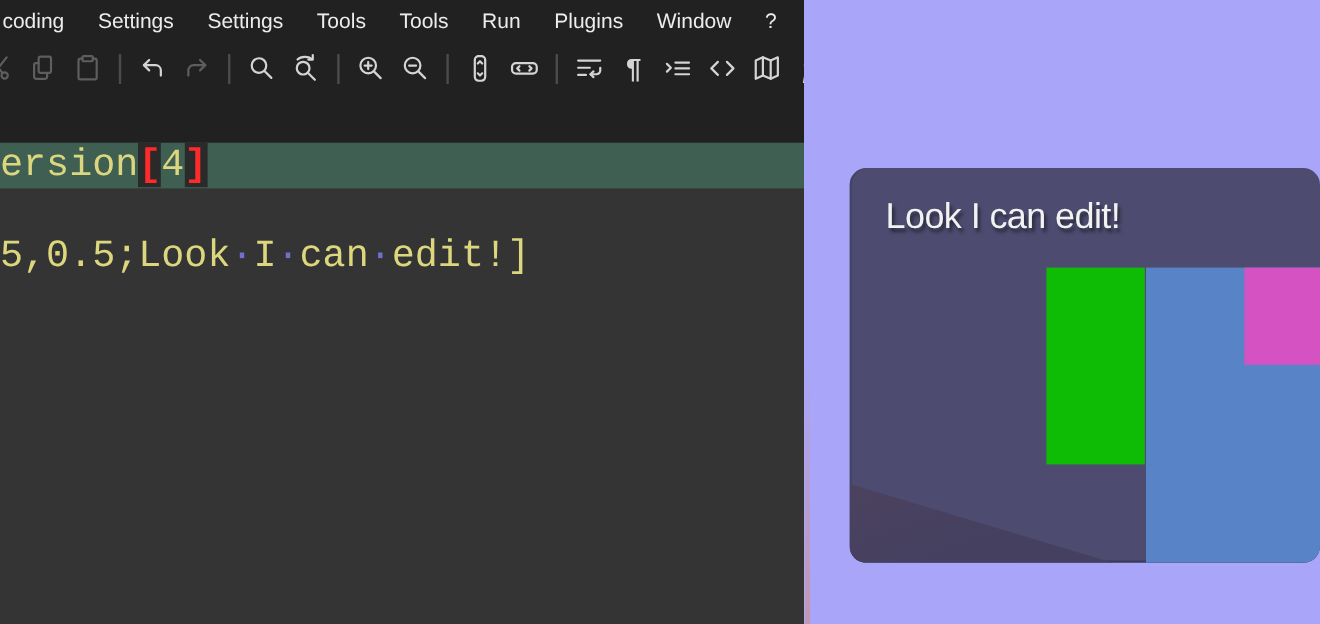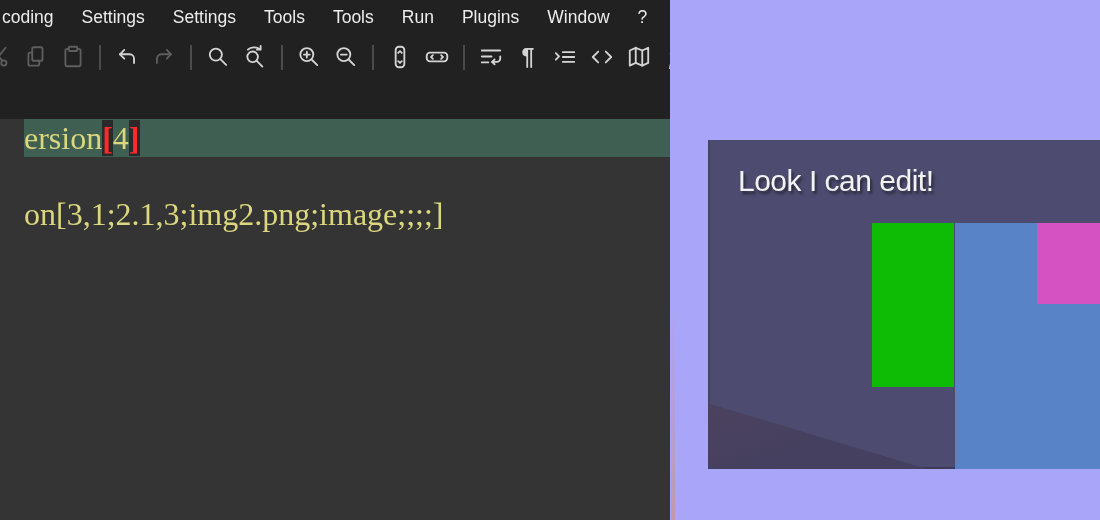--- a/index.html
+++ b/index.html
@@ -21,33 +21,33 @@
   .toolbar{display:flex;align-items:center;gap:11px;height:46px;padding-left:0;overflow:hidden;}
   .tool-btn{width:26px;height:26px;display:flex;align-items:center;justify-content:center;color:var(--icon);flex:0 0 auto;}
   .tool-btn.dim{color:var(--icon-dim);}
   .tool-btn:first-child{margin-left:-14px;}
   .tool-btn svg{width:26px;height:26px;stroke:currentColor;fill:none;stroke-width:1.7;stroke-linecap:round;stroke-linejoin:round;}
   .tool-sep{width:2px;height:25px;background:#4b4b4b;flex:0 0 auto;margin:0 2px;}
   .glyph-pil{font:700 23px "Liberation Sans",sans-serif;}
   .glyph-fx{font:italic 23px "Liberation Serif",serif;letter-spacing:-1px;}
 
   .editor{position:absolute;left:0;top:119px;right:0;bottom:0;background:var(--editor-bg);
-          font-family:Liberation Serif, serif;font-size:32px;margin-left:24px;}
+          font-family:Liberation Mono, monospace;font-size:32px;}
   .code-line{height:38px;line-height:38px;white-space:pre;color:var(--code);}
   .code-line.hl{background:var(--hl-bg);}
   .seg-code{color:var(--code);}
   .seg-ws{color:var(--ws);}
   .seg-bracket{color:var(--bracket);background:var(--bracket-bg);font-weight:700;}
 
   
   .preview{position:absolute;left:670px;top:0;width:430px;height:520px;background:var(--lavender);overflow:hidden;}
   .edge-strip{position:absolute;left:1px;top:300px;bottom:0;width:4px;
               background:linear-gradient(to bottom, rgba(205,160,185,0), rgba(201,148,160,0.85));}
   .panel{position:absolute;left:38px;top:140px;width:392px;height:329px;background:var(--panel);
-         box-shadow:inset 0 -2px 0 rgba(25,25,45,0.35), inset 2px 0 0 rgba(25,25,45,0.15);overflow:hidden;}
+         box-shadow:inset 0 -2px 0 rgba(25,25,45,0.35), inset 2px 0 0 rgba(25,25,45,0.15);overflow:hidden;border-radius:14px;}
   .panel-shadow{position:absolute;left:0;top:0;width:100%;height:100%;z-index:1;
                 clip-path:polygon(0 80%, 56% 100%, 0 100%);
                 background:linear-gradient(160deg, #5a4659 10%, #454060 75%);}
   .caption{position:absolute;left:30px;top:24px;z-index:4;color:var(--caption);
            font-size:30px;letter-spacing:-0.5px;text-shadow:2px 3px 3px rgba(0,0,0,0.5);white-space:nowrap;}
   .rect{position:absolute;z-index:2;}
   .rect-green{left:164px;top:83px;width:82px;height:164px;background:var(--green);}
   .rect-blue{left:247px;top:83px;width:145px;height:246px;background:var(--blue);}
   .rect-magenta{left:329px;top:83px;width:63px;height:81px;background:var(--magenta);z-index:3;}
 </style>
@@ -178,21 +178,21 @@
           </span>
           <span class="tool-btn">
             <span class="glyph-fx">fx</span>
           </span>
         </div>
     </div>
     <div class="editor">
       <div>
           <div class="code-line hl"><span class="seg-code">ersion</span><span class="seg-bracket">[</span><span class="seg-code">4</span><span class="seg-bracket">]</span></div>
           <div class="code-line"></div>
-          <div class="code-line"><span class="seg-code">on[3,1;2.1,3;img2.png;image;;;;]</span></div>
+          <div class="code-line"><span class="seg-code">5,0.5;Look</span><span class="seg-ws">·</span><span class="seg-code">I</span><span class="seg-ws">·</span><span class="seg-code">can</span><span class="seg-ws">·</span><span class="seg-code">edit!]</span></div>
         </div>
     </div>
   </div>
 
   <div class="preview">
     <div class="edge-strip"></div>
     <div class="panel">
       <div class="panel-shadow"></div>
       <div class="caption">Look I can edit!</div>
       <div class="rect rect-green"></div>

